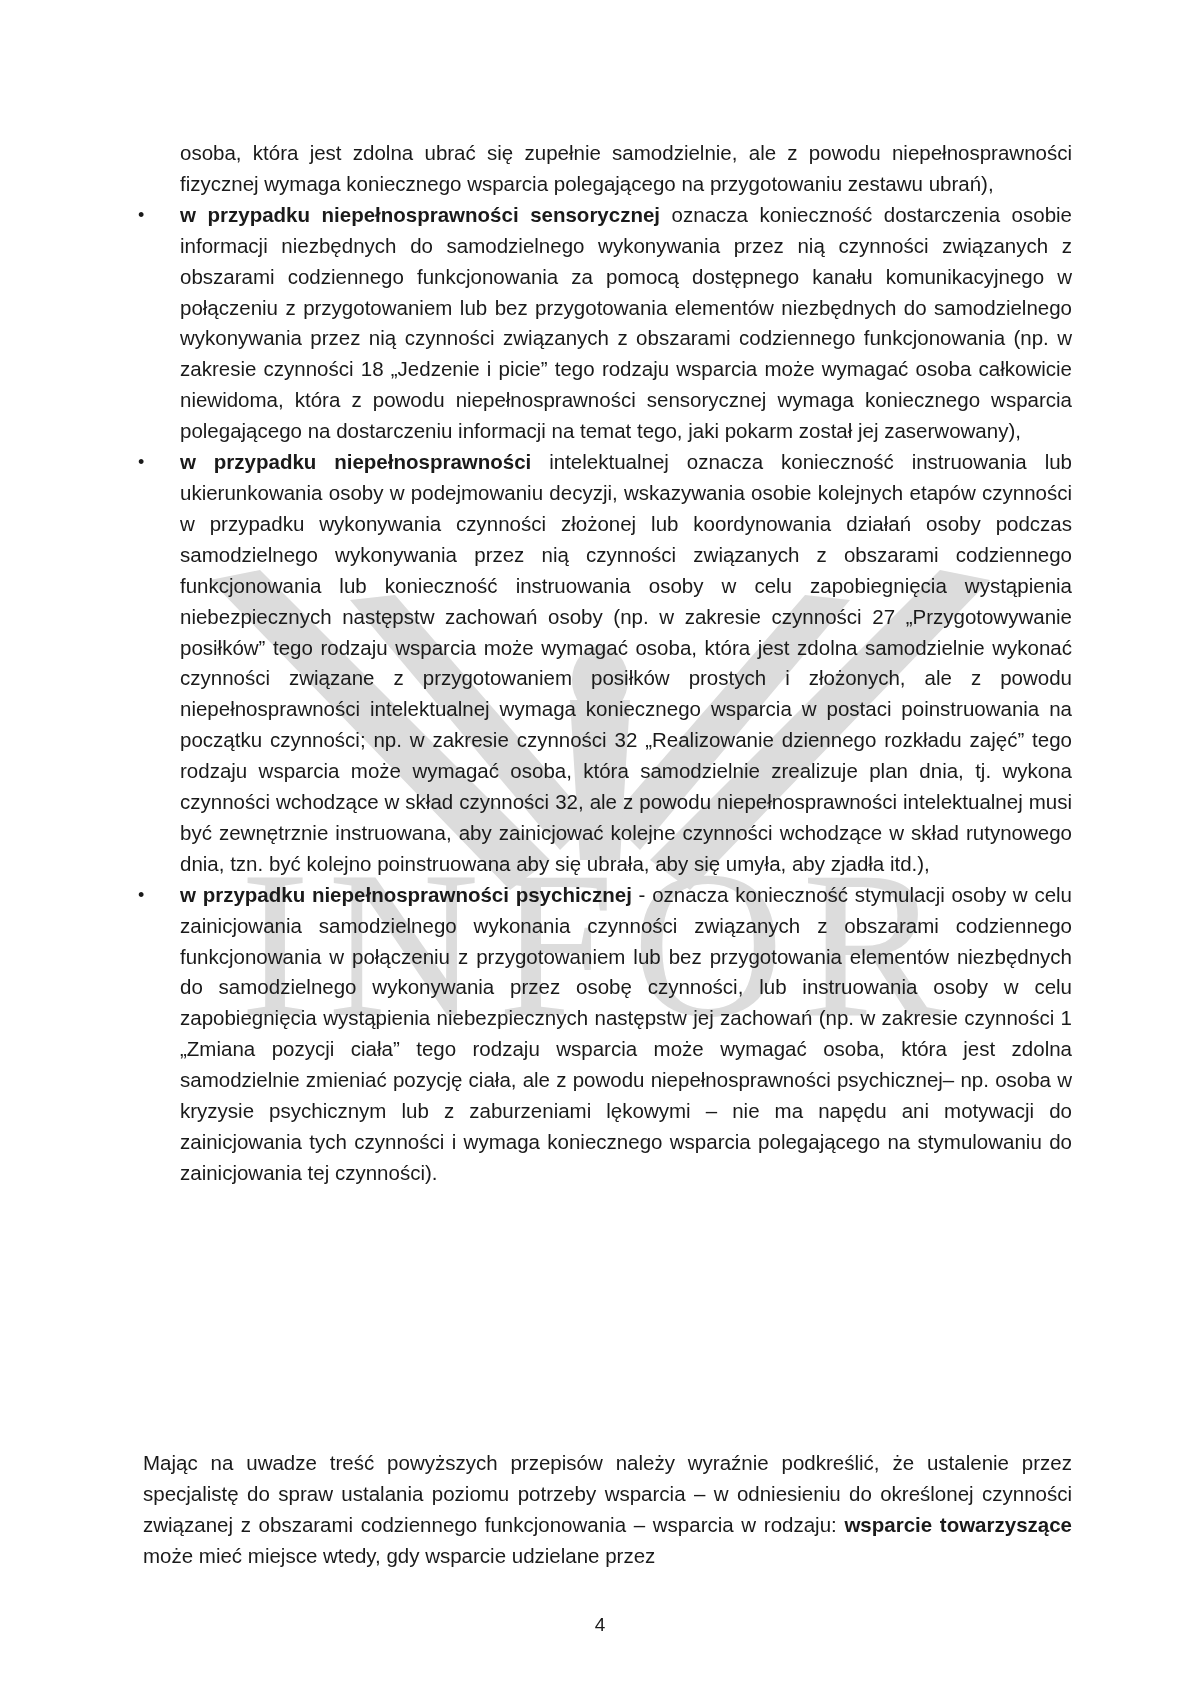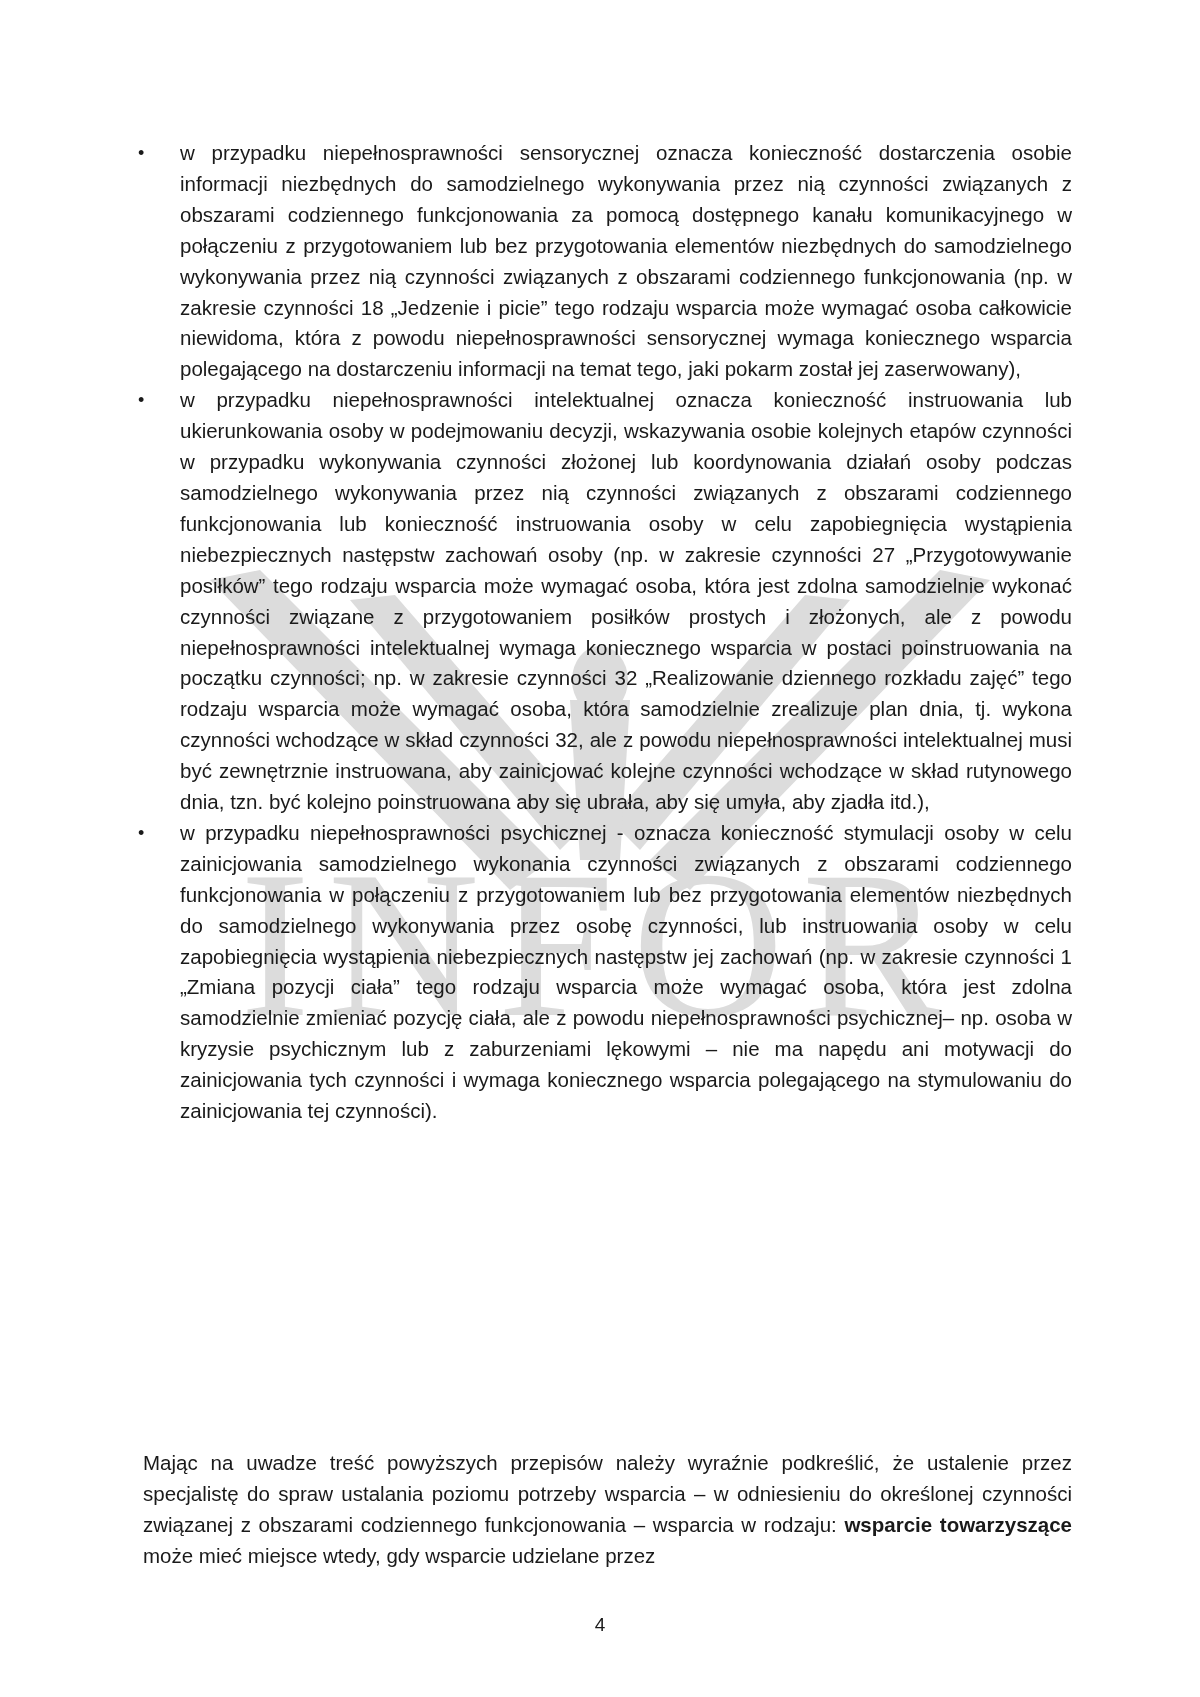--- a/index.html
+++ b/index.html
@@ -5,21 +5,21 @@
     html, body { margin: 0; padding: 0; background: #ffffff; }
     body { width: 1200px; height: 1697px; position: relative; overflow: hidden;
            font-family: "Liberation Sans", sans-serif; color: #1a1a1a; }
     .watermark { position: absolute; left: 150px; top: 560px; width: 900px; height: 460px;
                  pointer-events: none; z-index: 0; }
     .page { position: absolute; left: 0; top: 0; width: 1200px; height: 1697px; z-index: 1; }
     .list { position: absolute; left: 128px; top: 138px; width: 944px; margin: 0; padding: 0; list-style: none; }
     .item { position: relative; padding-left: 52px; font-size: 20.5px; line-height: 30.9px;
             text-align: justify; margin: 0; }
     .bullet { position: absolute; left: 10px; top: 0; font-size: 18px; }
-    .item b { font-weight: normal; }
+    .item b { font-weight: bold; }
     .para { position: absolute; left: 143px; top: 1448px; width: 929px; margin: 0;
             font-size: 20.5px; line-height: 30.9px; text-align: justify; }
     .pagenum { position: absolute; left: 0; width: 1200px; top: 1614px; text-align: center;
                font-size: 19px; }
   </style>
 </head>
 <body>
 
 <svg class="watermark" viewBox="0 0 900 460">
   <g fill="#dcdcdc">
@@ -29,20 +29,23 @@
     <path d="M700 40 L655 35 L460 260 L490 290 Z"></path>
     <path d="M420 140 L480 140 L470 300 L430 300 Z"></path>
     <ellipse cx="450" cy="120" rx="28" ry="34"></ellipse>
   </g>
   <text x="450" y="455" text-anchor="middle" font-family="Liberation Serif, serif" font-size="210" fill="#dcdcdc" letter-spacing="18">INFOR</text>
 </svg>
 
 <div class="page">
   <ul class="list">
     <li class="item">
+      <span>osoba, która jest zdolna ubrać się zupełnie samodzielnie, ale z powodu niepełnosprawności fizycznej wymaga koniecznego wsparcia polegającego na przygotowaniu zestawu ubrań),</span>
+    </li>
+    <li class="item">
       <span class="bullet">•</span>
       <b>w przypadku niepełnosprawności sensorycznej</b><span> oznacza konieczność dostarczenia osobie informacji niezbędnych do samodzielnego wykonywania przez nią czynności związanych z obszarami codziennego funkcjonowania za pomocą dostępnego kanału komunikacyjnego w połączeniu z przygotowaniem lub bez przygotowania elementów niezbędnych do samodzielnego wykonywania przez nią czynności związanych z obszarami codziennego funkcjonowania (np. w zakresie czynności 18 „Jedzenie i picie” tego rodzaju wsparcia może wymagać osoba całkowicie niewidoma, która z powodu niepełnosprawności sensorycznej wymaga koniecznego wsparcia polegającego na dostarczeniu informacji na temat tego, jaki pokarm został jej zaserwowany),</span>
     </li>
     <li class="item">
       <span class="bullet">•</span>
       <b>w przypadku niepełnosprawności</b><span> intelektualnej oznacza konieczność instruowania lub ukierunkowania osoby w podejmowaniu decyzji, wskazywania osobie kolejnych etapów czynności w przypadku wykonywania czynności złożonej lub koordynowania działań osoby podczas samodzielnego wykonywania przez nią czynności związanych z obszarami codziennego funkcjonowania lub konieczność instruowania osoby w celu zapobiegnięcia wystąpienia niebezpiecznych następstw zachowań osoby (np. w zakresie czynności 27 „Przygotowywanie posiłków” tego rodzaju wsparcia może wymagać osoba, która jest zdolna samodzielnie wykonać czynności związane z przygotowaniem posiłków prostych i złożonych, ale z powodu niepełnosprawności intelektualnej wymaga koniecznego wsparcia w postaci poinstruowania na początku czynności; np. w zakresie czynności 32 „Realizowanie dziennego rozkładu zajęć” tego rodzaju wsparcia może wymagać osoba, która samodzielnie zrealizuje plan dnia, tj. wykona czynności wchodzące w skład czynności 32, ale z powodu niepełnosprawności intelektualnej musi być zewnętrznie instruowana, aby zainicjować kolejne czynności wchodzące w skład rutynowego dnia, tzn. być kolejno poinstruowana aby się ubrała, aby się umyła, aby zjadła itd.),</span>
     </li>
     <li class="item">
       <span class="bullet">•</span>
       <b>w przypadku niepełnosprawności psychicznej</b><span> - oznacza konieczność stymulacji osoby w celu zainicjowania samodzielnego wykonania czynności związanych z obszarami codziennego funkcjonowania w połączeniu z przygotowaniem lub bez przygotowania elementów niezbędnych do samodzielnego wykonywania przez osobę czynności, lub instruowania osoby w celu zapobiegnięcia wystąpienia niebezpiecznych następstw jej zachowań (np. w zakresie czynności 1 „Zmiana pozycji ciała” tego rodzaju wsparcia może wymagać osoba, która jest zdolna samodzielnie zmieniać pozycję ciała, ale z powodu niepełnosprawności psychicznej– np. osoba w kryzysie psychicznym lub z zaburzeniami lękowymi – nie ma napędu ani motywacji do zainicjowania tych czynności i wymaga koniecznego wsparcia polegającego na stymulowaniu do zainicjowania tej czynności).</span>

